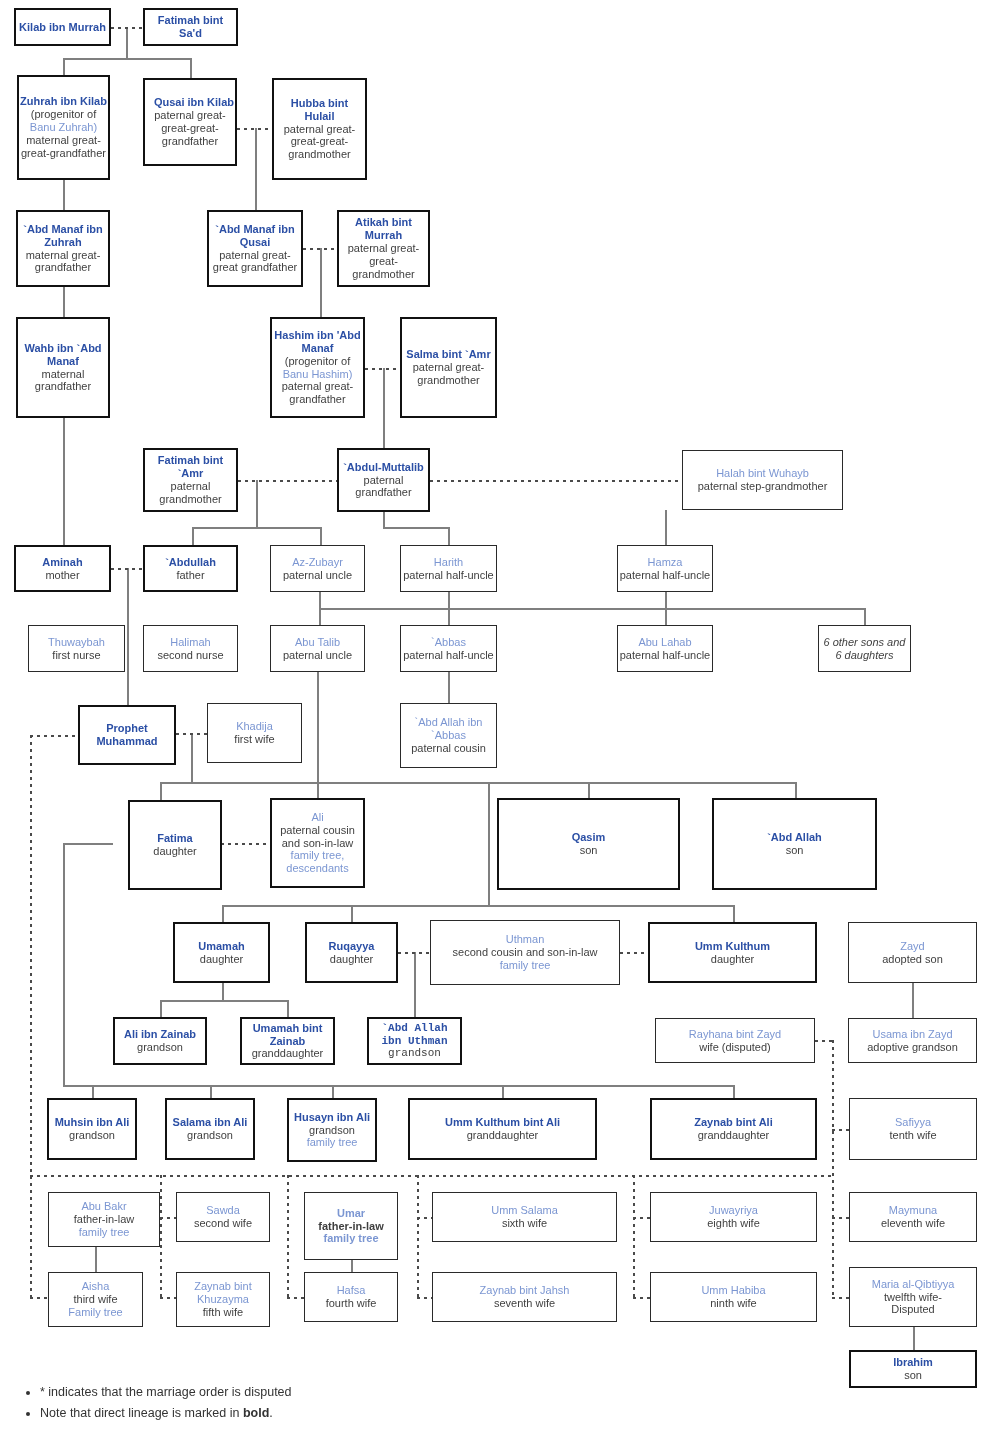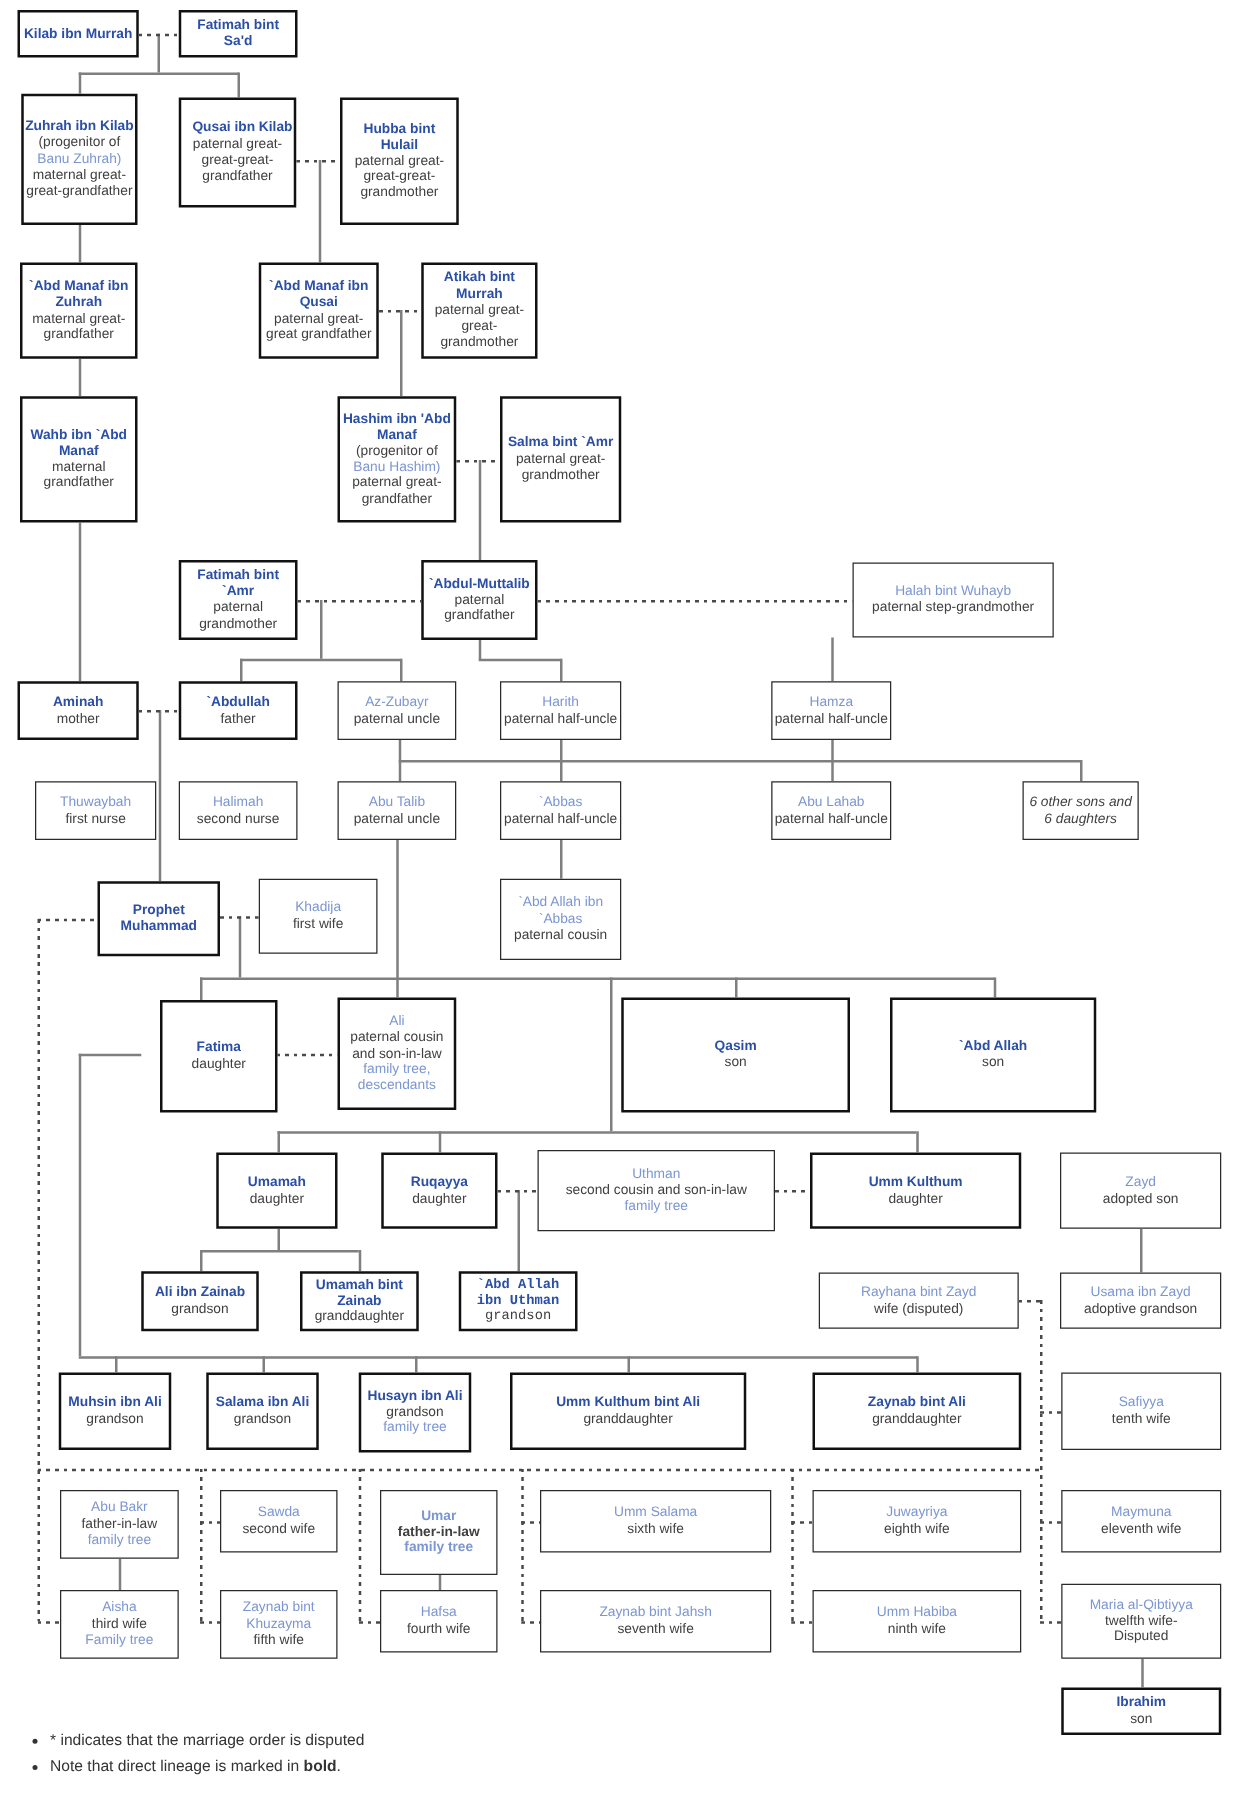--- a/index.html
+++ b/index.html
@@ -303,21 +303,21 @@
         <span class="s-d">granddaughter</span>
       </div>
       <div class="node strong" style="left: 650px; top: 1098px; width: 167px; height: 62px;">
         <span class="s-b">Zaynab bint Ali</span>
         <span class="s-d">granddaughter</span>
       </div>
       <div class="node" style="left: 849px; top: 1098px; width: 128px; height: 62px;">
         <span class="s-l">Safiyya</span>
         <span class="s-d">tenth wife</span>
       </div>
-      <div class="node" style="left: 48px; top: 1192px; width: 95px; height: 55px;">
+      <div class="node" style="left: 48px; top: 1192px; width: 112px; height: 55px;">
         <span class="s-l">Abu Bakr</span>
         <span class="s-d">father-in-law</span>
         <span class="s-l">family tree</span>
       </div>
       <div class="node" style="left: 176px; top: 1192px; width: 94px; height: 50px;">
         <span class="s-l">Sawda</span>
         <span class="s-d">second wife</span>
       </div>
       <div class="node" style="left: 304px; top: 1192px; width: 94px; height: 68px; font-weight: bold;">
         <span class="s-l">Umar</span>

